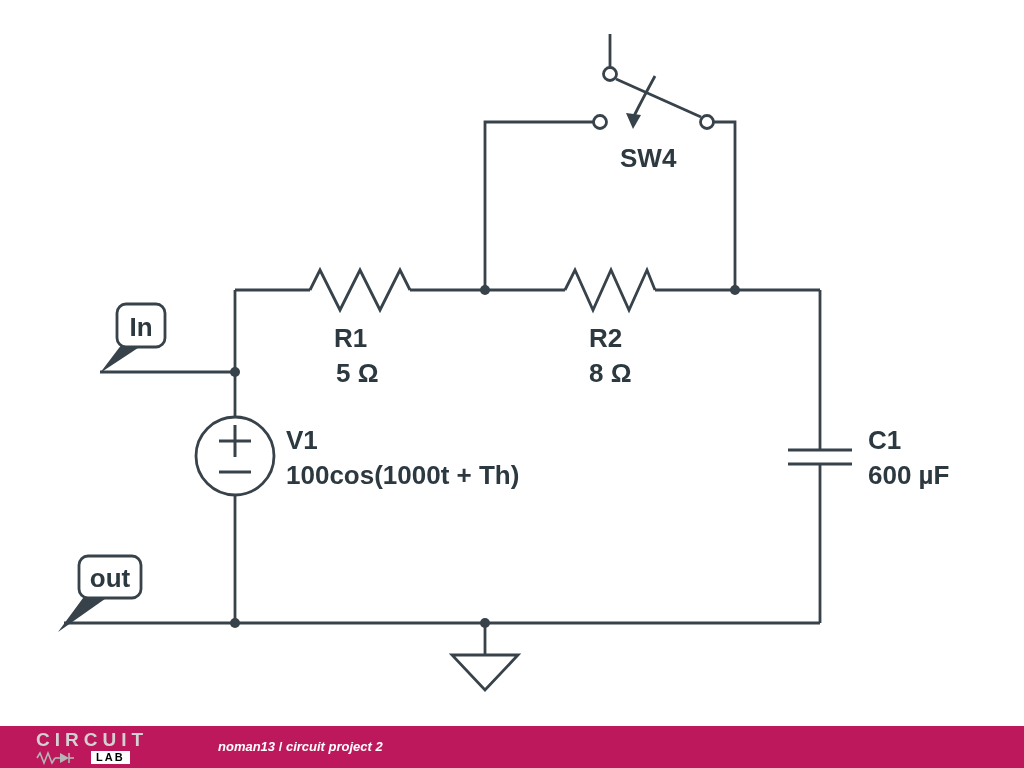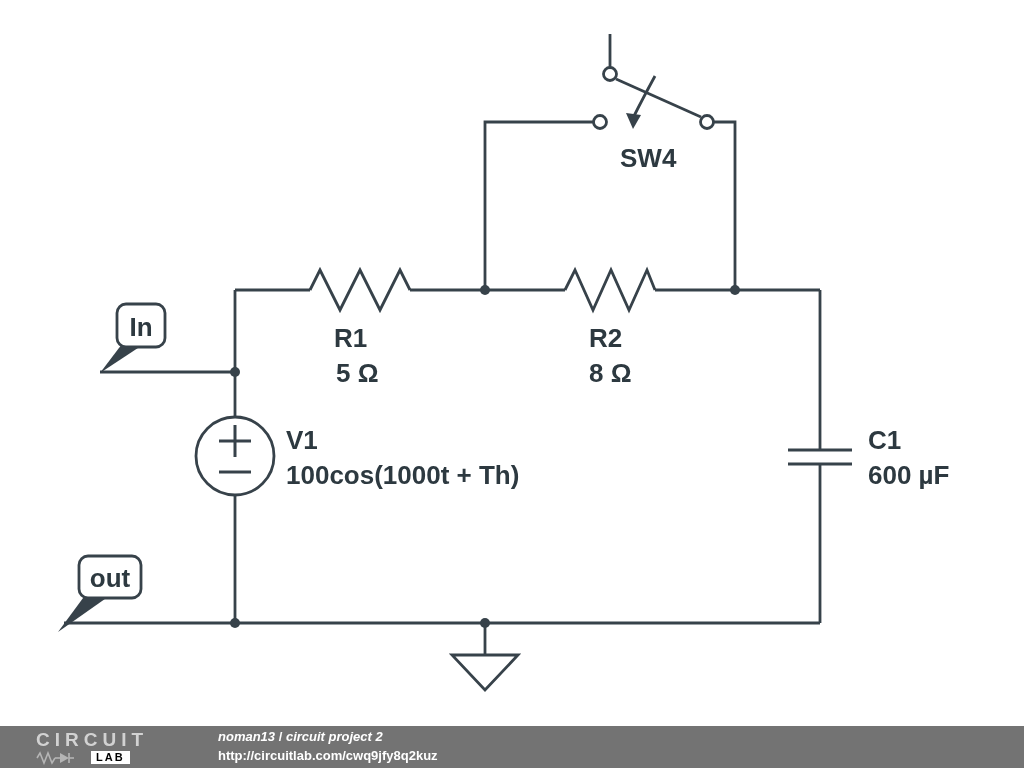--- a/index.html
+++ b/index.html
@@ -19,21 +19,21 @@
   }
   .flag-lbl {
     font-family: "Liberation Sans", sans-serif;
     font-size: 26px;
     font-weight: 700;
     fill: #2d3940;
   }
   .footer {
     position: absolute; left: 0; bottom: 0;
     width: 1024px; height: 42px;
-    background: #737373;
+    background: #be185d;
     display: flex; align-items: center;
   }
   .logo {
     padding-left: 36px; width: 150px;
     display: flex; flex-direction: column; line-height: 1;
   }
   .logo-top {
     color: #d2d2d2; font-weight: 700; font-size: 19px; letter-spacing: 5px;
   }
   .logo-bottom { display: flex; align-items: center; gap: 3px; margin-top: 2px; text-align: center; }
@@ -145,17 +145,16 @@
           <line x1="33" y1="2" x2="33" y2="12" stroke="#b5b5b5" stroke-width="1.6"></line>
           <line x1="33" y1="7" x2="38" y2="7" stroke="#b5b5b5" stroke-width="1.6"></line>
         </svg>
         <span class="logo-lab">LAB</span>
       </div>
     </div>
     <div class="byline">
       <div class="line1">
         <span class="author">noman13</span><span class="sep"> / </span><span class="project">circuit project 2</span>
       </div>
-      <div class="url">http://circuitlab.com/cwq9jfy8q2kuz</div>
     </div>
   </div>
 
 </div>
 
 </body></html>

